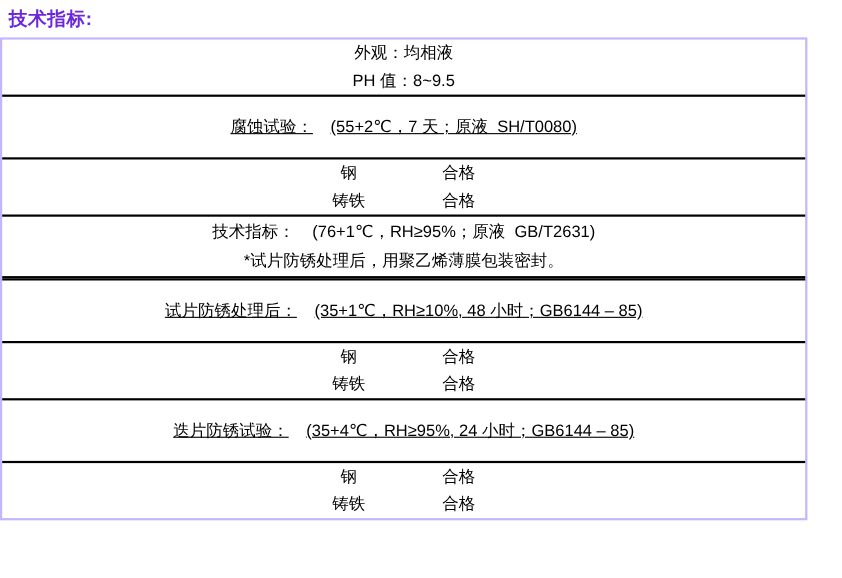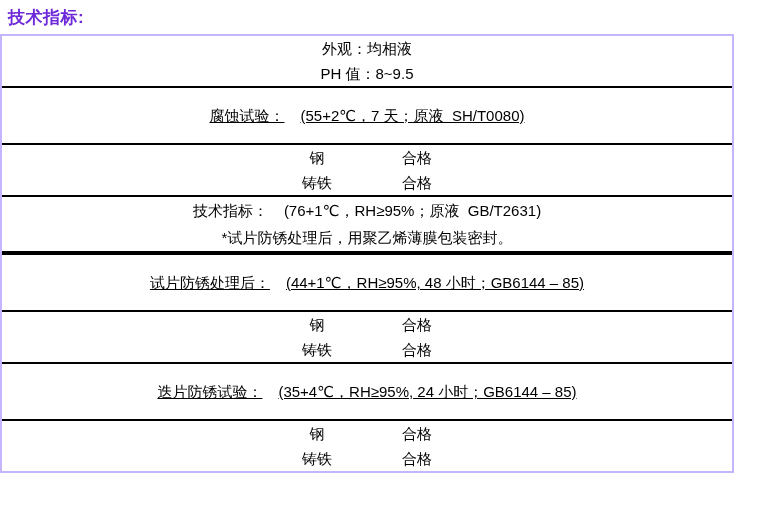--- a/index.html
+++ b/index.html
@@ -73,21 +73,21 @@
       <div class="row pair"><span class="cell c1">钢</span><span class="cell c2">合格</span></div>
       <div class="row pair"><span class="cell c1">铸铁</span><span class="cell c2">合格</span></div>
     </div>
     <div class="section tall2">
       <div class="row test"><span class="test-label">技术指标：</span><span>(76+1℃，RH≥95%；原液  GB/T2631)</span></div>
       <div class="row line">*试片防锈处理后，用聚乙烯薄膜包装密封。</div>
     </div>
     <div class="section normal">
     </div>
     <div class="section compact">
-      <div class="row test"><span class="test-label">试片防锈处理后：</span><span>(44+1℃，RH≥95%, 48 小时；GB6144 – 85)</span></div>
+      <div class="row test"><span class="test-label">试片防锈处理后：</span><span>(35+1℃，RH≥10%, 48 小时；GB6144 – 85)</span></div>
     </div>
     <div class="section normal">
       <div class="row pair"><span class="cell c1">钢</span><span class="cell c2">合格</span></div>
       <div class="row pair"><span class="cell c1">铸铁</span><span class="cell c2">合格</span></div>
     </div>
     <div class="section compact">
       <div class="row test"><span class="test-label">迭片防锈试验：</span><span>(35+4℃，RH≥95%, 24 小时；GB6144 – 85)</span></div>
     </div>
     <div class="section normal">
       <div class="row pair"><span class="cell c1">钢</span><span class="cell c2">合格</span></div>

